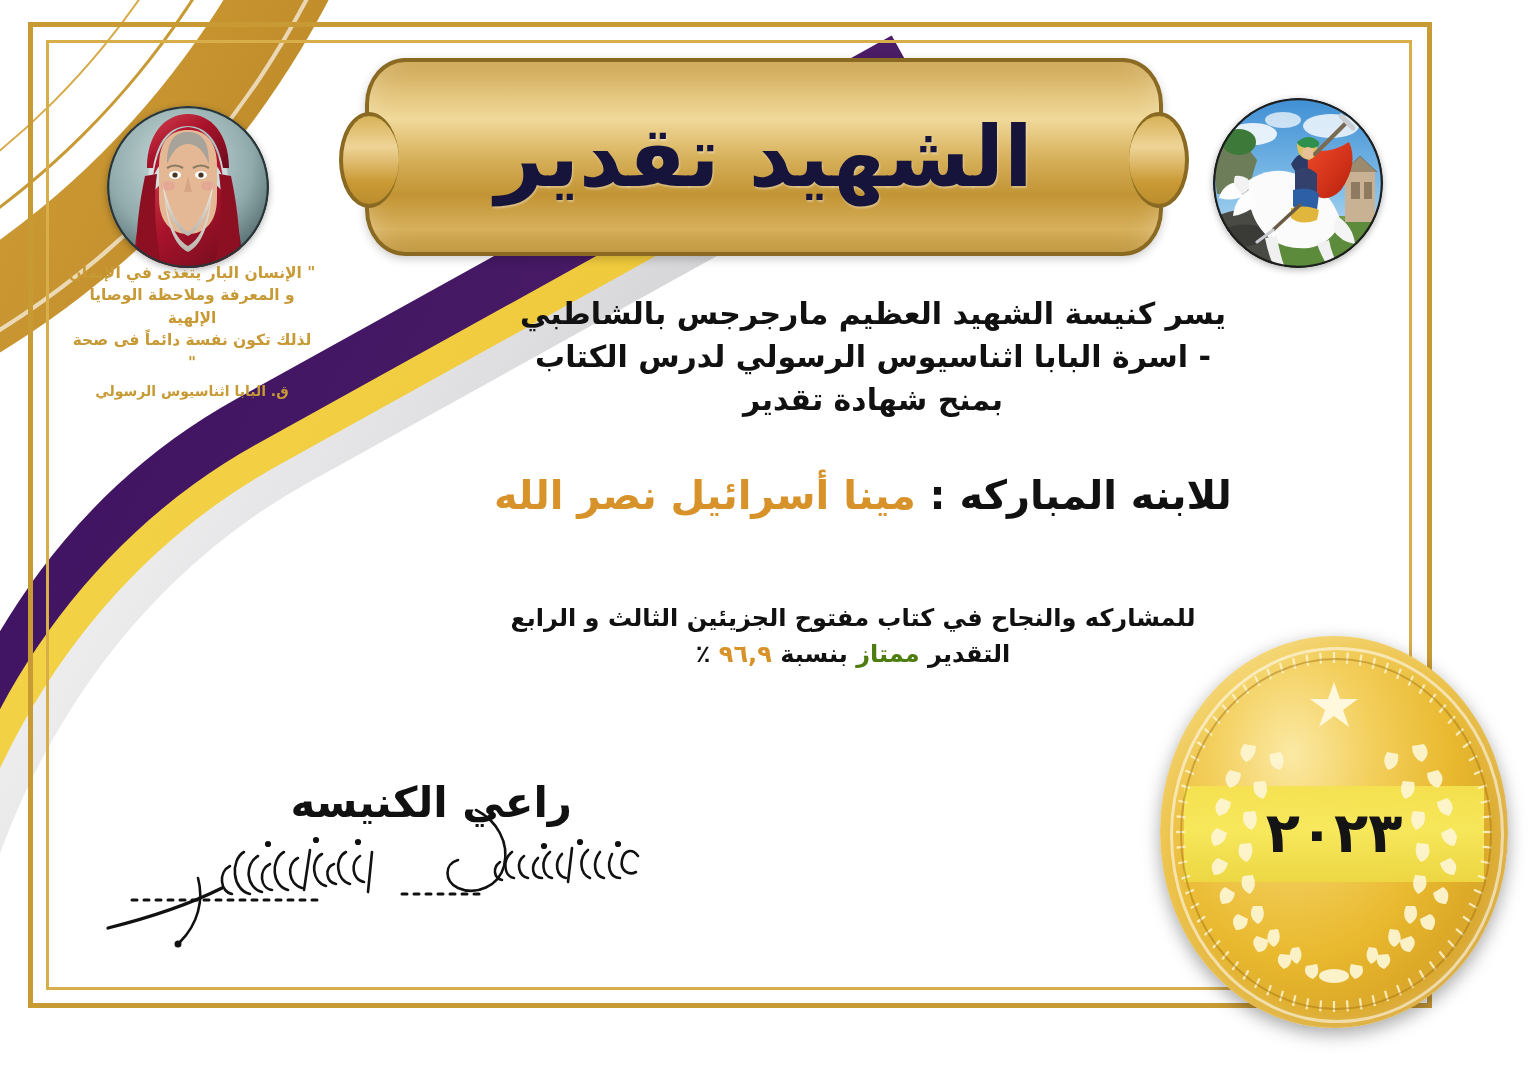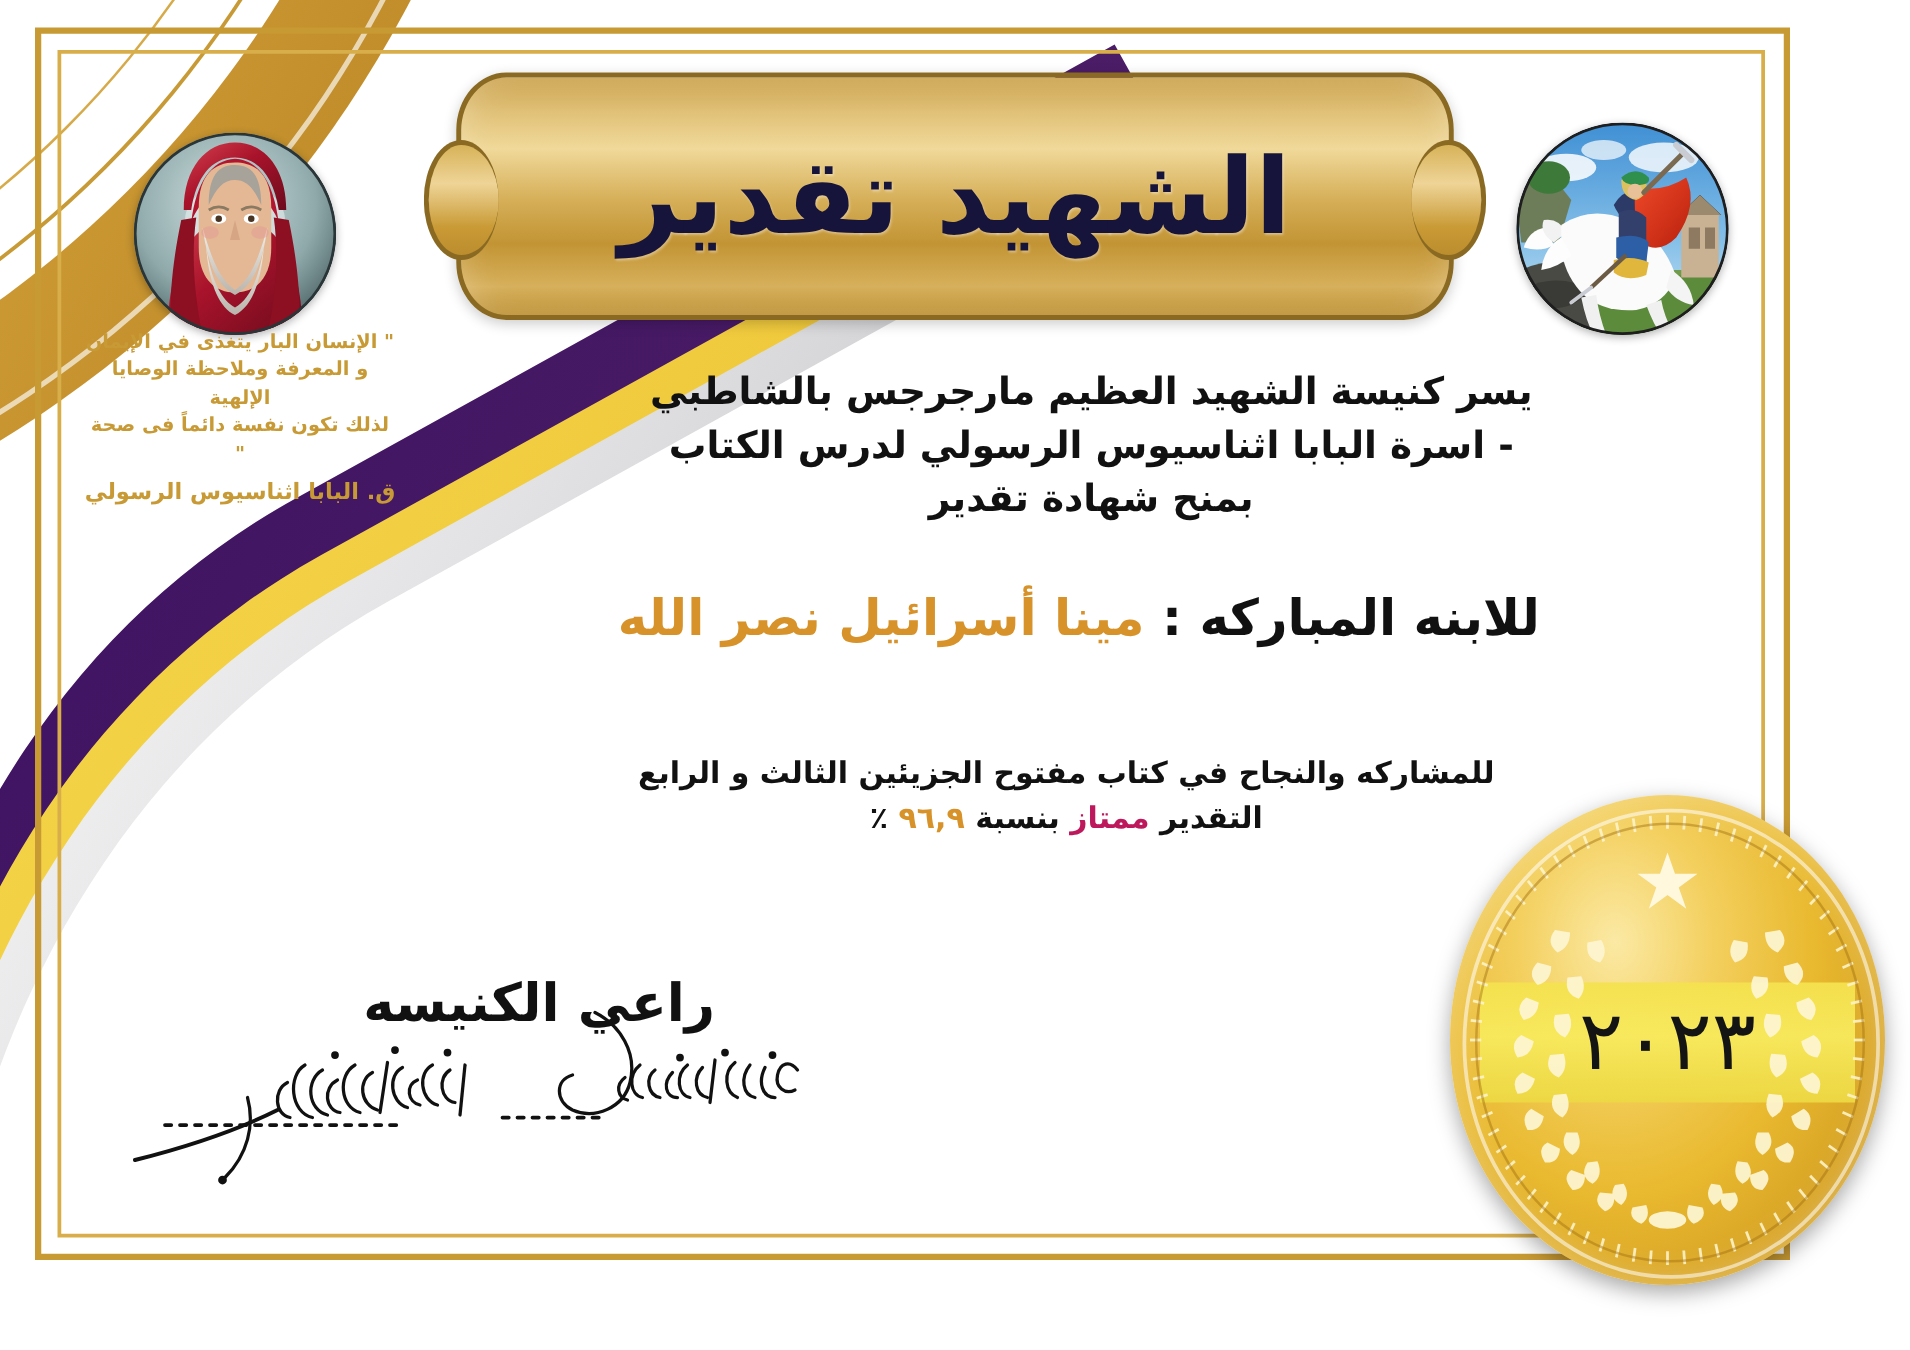--- a/index.html
+++ b/index.html
@@ -105,42 +105,42 @@
   }
   .med-left{left:107px;top:106px;}
   .med-right{right:145px;top:98px;width:170px;height:170px;}
 
   
   .quote-block{
     position:absolute;left:66px;top:262px;width:252px;
     text-align:center;color:#c79a36;font-weight:bold;
     font-size:15.5px;line-height:1.45;direction:rtl;
   }
-  .quote-attr{margin-top:7px;font-size:18px;}
+  .quote-attr{margin-top:7px;font-size:14px;}
 
   
   .body-block{
     position:absolute;right:150px;top:292px;width:1010px;
     text-align:center;direction:rtl;color:#111111;
   }
   .body-line{font-size:30px;line-height:1.44;font-weight:600;white-space:nowrap;}
 
   .recipient-line{
     position:absolute;right:165px;top:472px;width:1000px;
     text-align:center;direction:rtl;font-size:40px;font-weight:bold;
     color:#111111;white-space:nowrap;
   }
   .name-hl{color:#d7922a;}
 
   .detail-block{
     position:absolute;right:210px;top:600px;width:930px;
     text-align:center;direction:rtl;color:#111111;
   }
   .detail-line{font-size:24px;line-height:1.5;font-weight:600;white-space:nowrap;}
-  .grade-hl{color:#be185d;font-weight:bold;}
+  .grade-hl{color:#4d7c0f;font-weight:bold;}
   .pct-hl{color:#d7922a;font-weight:bold;}
 
   
   .sig-area{position:absolute;left:72px;top:778px;width:600px;height:170px;direction:rtl;}
   .sig-title{
     position:absolute;right:100px;top:0;font-size:42px;font-weight:bold;color:#111;
   }
   .sig-svg{position:absolute;left:0;top:30px;}
 
   
@@ -162,21 +162,21 @@
     border:2px solid rgba(160,110,15,.45);
   }
   .seal-center-band{
     position:absolute;left:24px;top:150px;width:300px;height:96px;
     background:linear-gradient(180deg,#f5e24f 0%,#f7e95c 45%,#edd843 100%);
     opacity:.95;
   }
   .seal-year{
     position:absolute;left:0;top:0;width:348px;height:392px;
     display:flex;align-items:center;justify-content:center;
-    font-size:66px;font-weight:normal;color:#141414;
+    font-size:56px;font-weight:bold;color:#141414;
     letter-spacing:2px;z-index:6;
   }
 
   
   .purple-corner{
     position:absolute;right:0;bottom:0;width:430px;height:330px;
     background:#2b1552;z-index:-3;
   }
 </style>
 </head>

